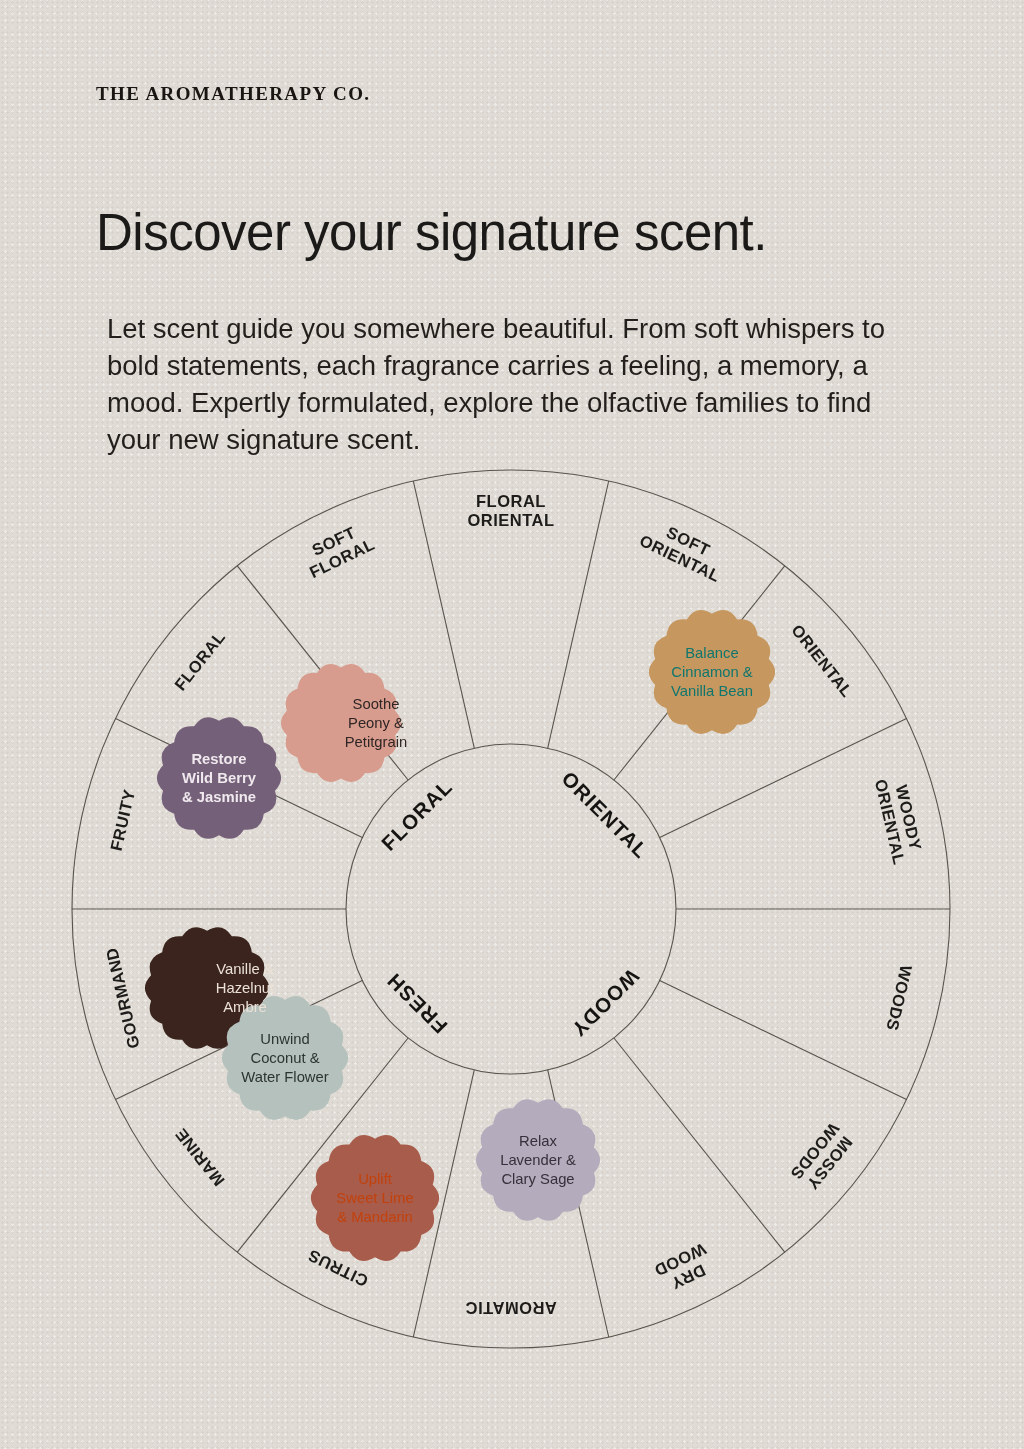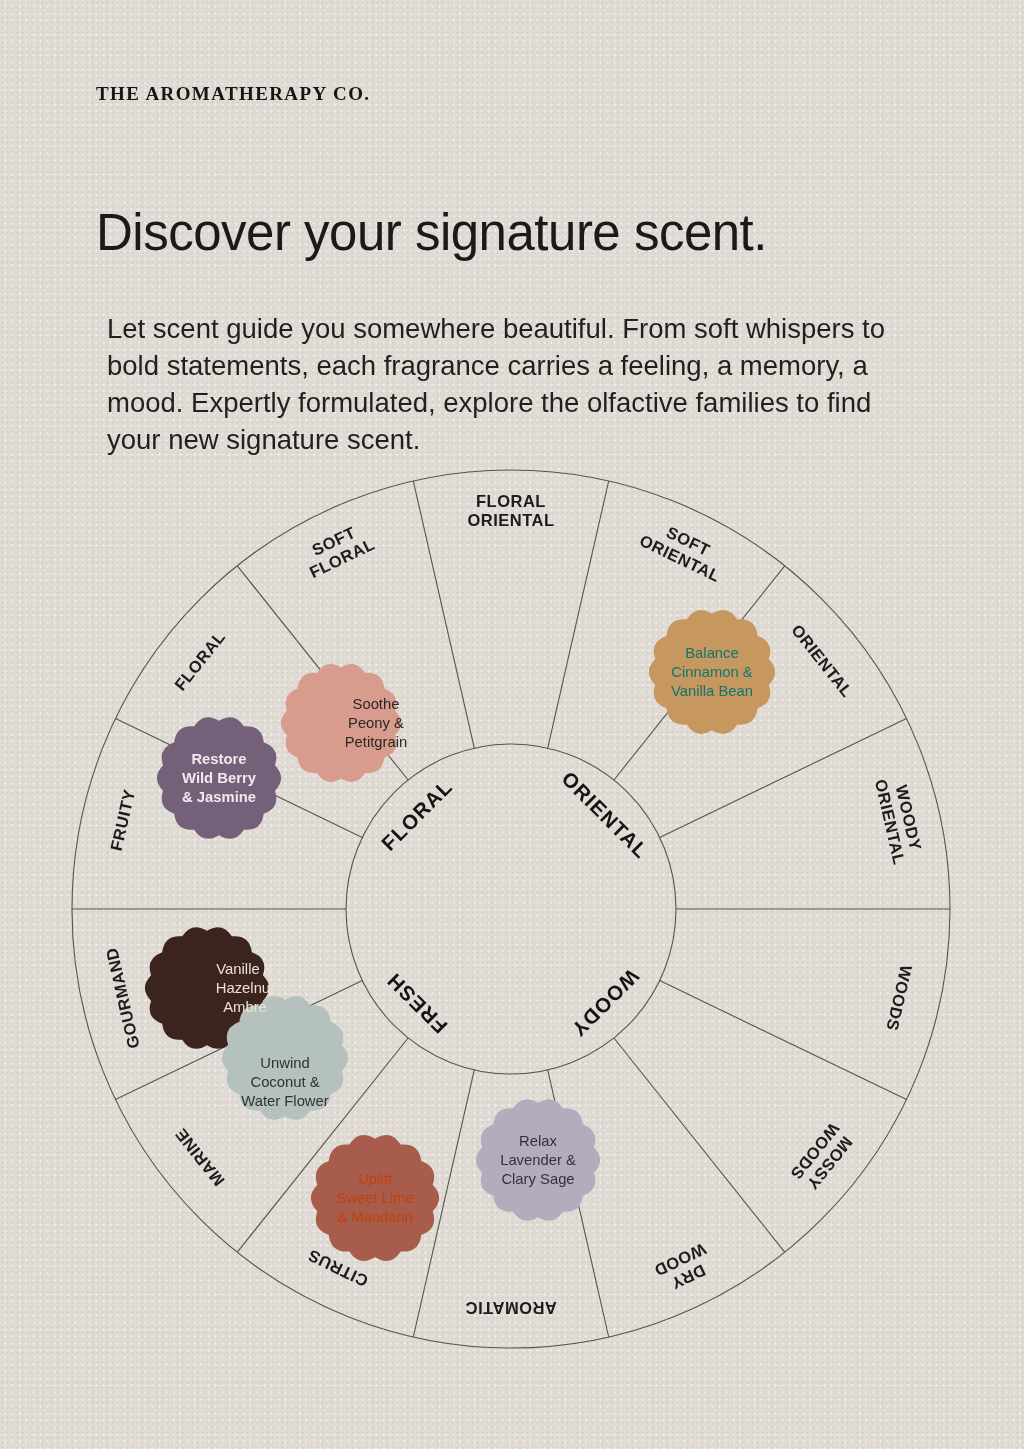--- a/index.html
+++ b/index.html
@@ -118,21 +118,21 @@
 Petitgrain</div>
     <div class="badge-text" style="left: 219px; top: 778px; color: rgb(240, 233, 238); transform: translate(-50%, -50%); font-weight: bold;">Restore
 Wild Berry
 &amp; Jasmine</div>
     <div class="badge-text" style="left: 712px; top: 672px; color: #0f766e; transform: translate(-50%, -50%);">Balance
 Cinnamon &amp;
 Vanilla Bean</div>
     <div class="badge-text" style="left: 207px; top: 988px; color: rgb(236, 225, 214); transform: translate(-50%, -50%); margin-left: 38px;">Vanille &amp;
 Hazelnut
 Ambre</div>
-    <div class="badge-text" style="left: 285px; top: 1058px; color: rgb(43, 52, 49); transform: translate(-50%, -50%); margin-top: 24px;">Unwind
+    <div class="badge-text" style="left: 285px; top: 1058px; color: rgb(43, 52, 49); transform: translate(-50%, -50%);">Unwind
 Coconut &amp;
 Water Flower</div>
     <div class="badge-text" style="left: 375px; top: 1198px; color: #c2410c; transform: translate(-50%, -50%);">Uplift
 Sweet Lime
 &amp; Mandarin</div>
     <div class="badge-text" style="left: 538px; top: 1160px; color: rgb(53, 48, 57); transform: translate(-50%, -50%);">Relax
 Lavender &amp;
 Clary Sage</div>
   </div>
 

